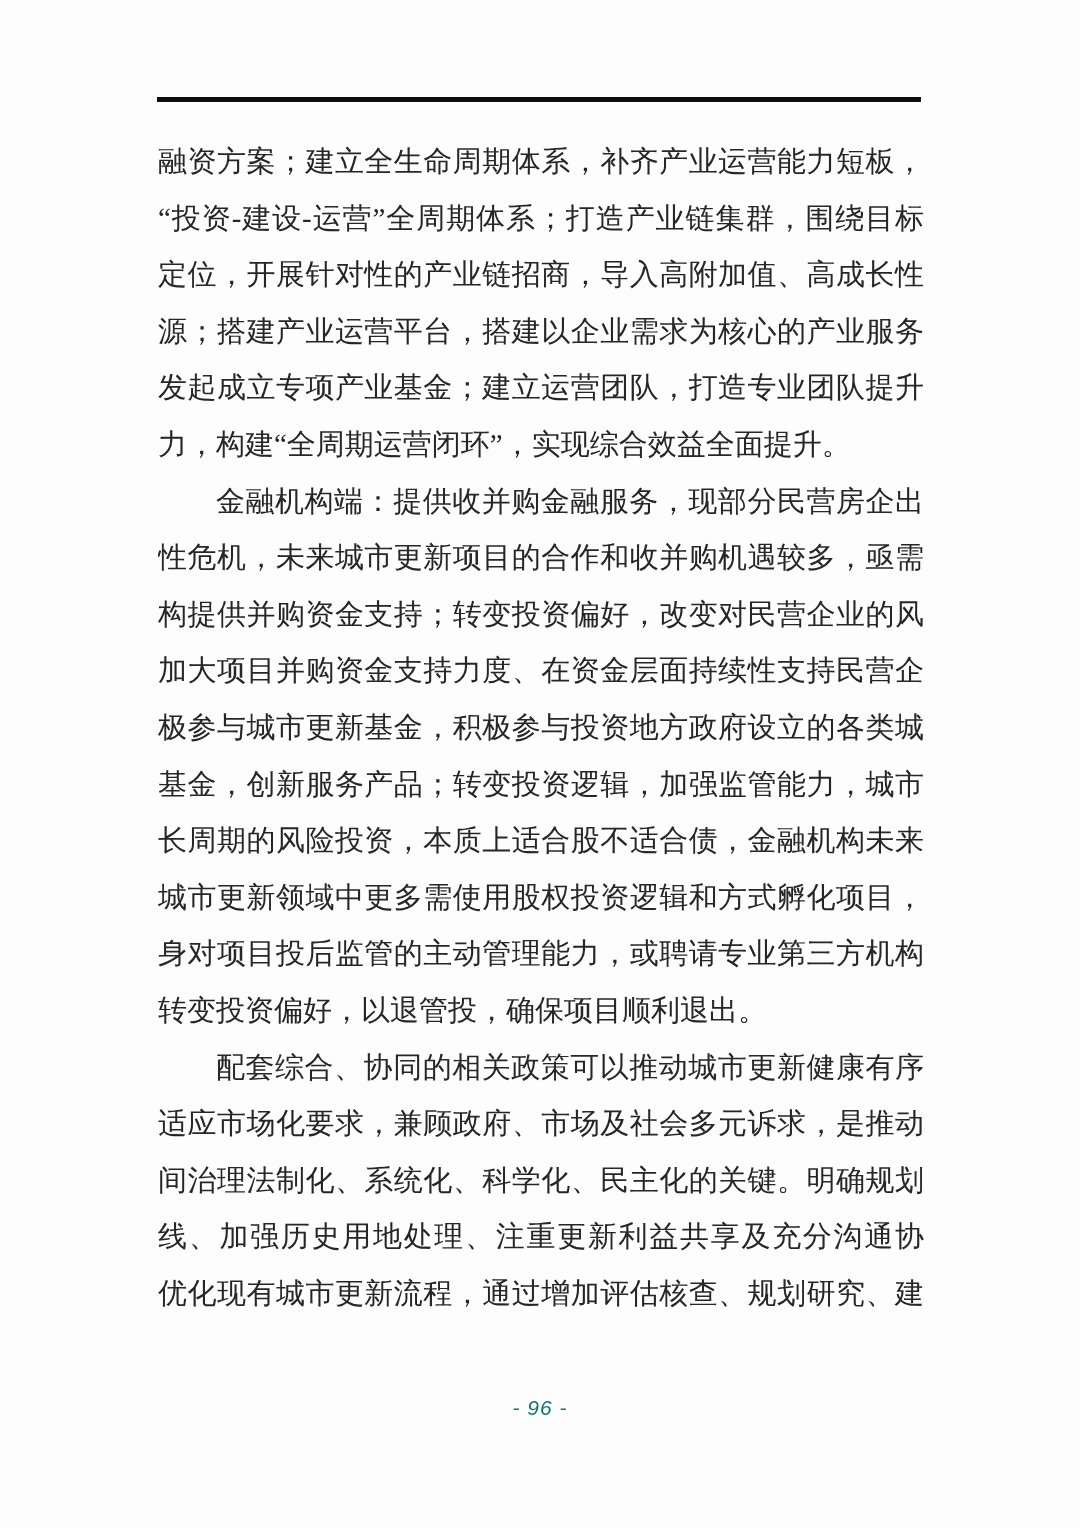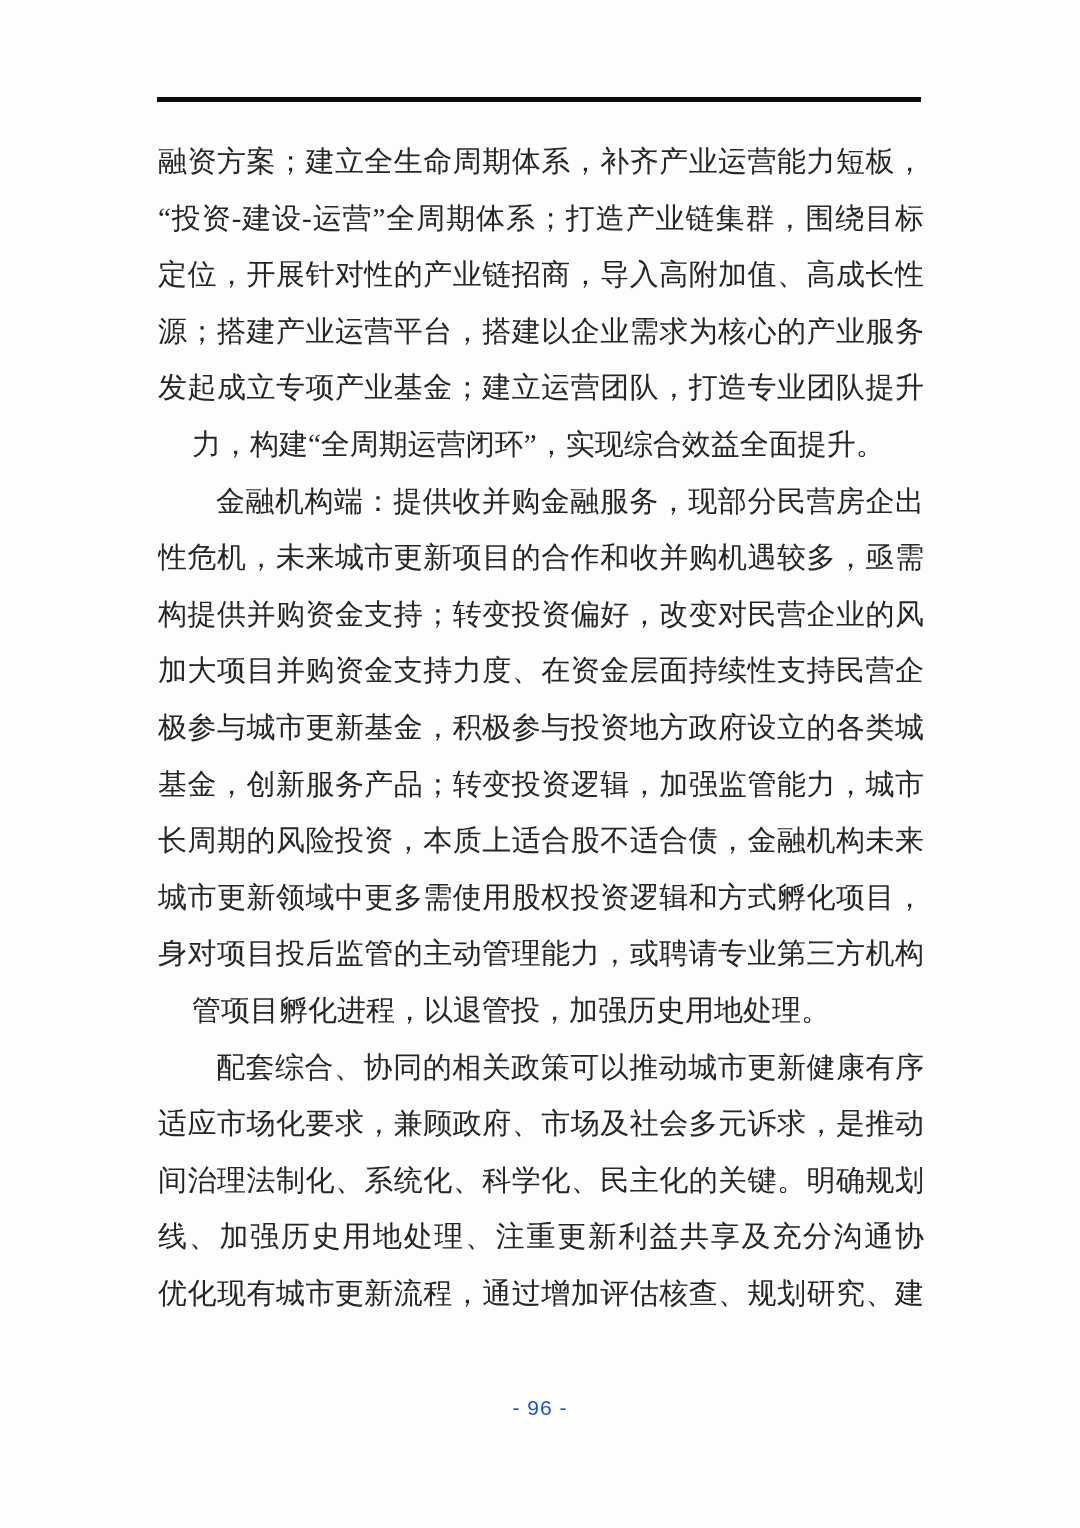--- a/index.html
+++ b/index.html
@@ -39,38 +39,38 @@
     text-align-last: justify;
     -moz-text-align-last: justify;
     text-justify: inter-character;
     white-space: normal;
     overflow: hidden;
     color: #262626;
   }
   .line.left {
     text-align: left;
     text-align-last: left;
-    margin-left: 34px;
     -moz-text-align-last: left;
   }
   .line.indent {
     text-indent: 58px;
   }
   .footer {
     position: absolute;
     left: 0;
     top: 1396px;
     width: 1080px;
     text-align: center;
   }
   .pagenum {
     font-family: "Liberation Sans", "DejaVu Sans", sans-serif;
     font-size: 21px;
-    color: #1d4ed8;
+    color: #0f766e;
     letter-spacing: 1px;
+    font-style: italic;
   }
 </style>
 </head>
 <body>
 
 <div class="page">
 
   <div class="header-rule"></div>
 
   <div class="text-block">
@@ -82,21 +82,21 @@
     <div class="line left">力，构建“全周期运营闭环”，实现综合效益全面提升。</div>
     <div class="line indent">金融机构端：提供收并购金融服务，现部分民营房企出现流动</div>
     <div class="line">性危机，未来城市更新项目的合作和收并购机遇较多，亟需金融机</div>
     <div class="line">构提供并购资金支持；转变投资偏好，改变对民营企业的风险偏好，</div>
     <div class="line">加大项目并购资金支持力度、在资金层面持续性支持民营企业；积</div>
     <div class="line">极参与城市更新基金，积极参与投资地方政府设立的各类城市更新</div>
     <div class="line">基金，创新服务产品；转变投资逻辑，加强监管能力，城市更新是</div>
     <div class="line">长周期的风险投资，本质上适合股不适合债，金融机构未来介入到</div>
     <div class="line">城市更新领域中更多需使用股权投资逻辑和方式孵化项目，加强自</div>
     <div class="line">身对项目投后监管的主动管理能力，或聘请专业第三方机构实时监</div>
-    <div class="line left">管项目孵化进程，以退管投，加强历史用地处理。</div>
+    <div class="line left">转变投资偏好，以退管投，确保项目顺利退出。</div>
     <div class="line indent">配套综合、协同的相关政策可以推动城市更新健康有序发展。</div>
     <div class="line">适应市场化要求，兼顾政府、市场及社会多元诉求，是推动城市空</div>
     <div class="line">间治理法制化、系统化、科学化、民主化的关键。明确规划管控底</div>
     <div class="line">线、加强历史用地处理、注重更新利益共享及充分沟通协商。梳理</div>
     <div class="line">优化现有城市更新流程，通过增加评估核查、规划研究、建筑验证、</div>
   </div>
 
   <div class="footer">
     <span class="pagenum">- 96 -</span>
   </div>

